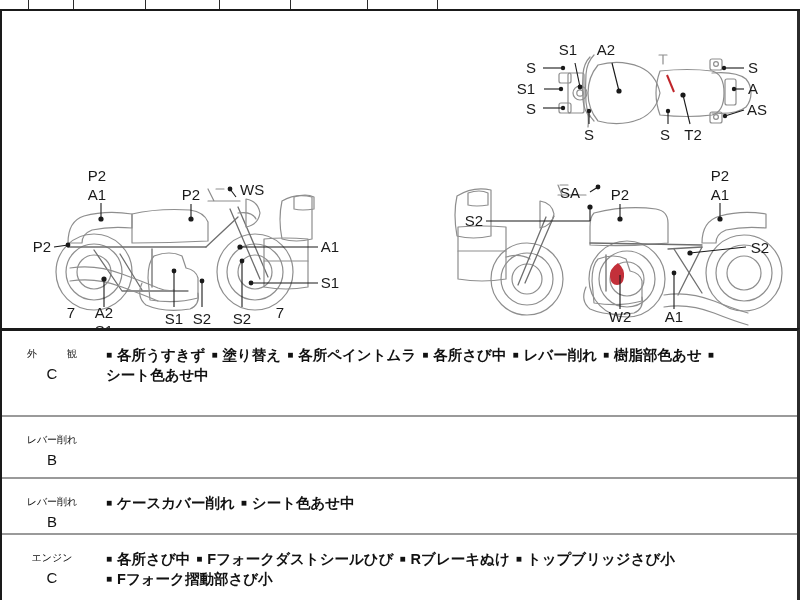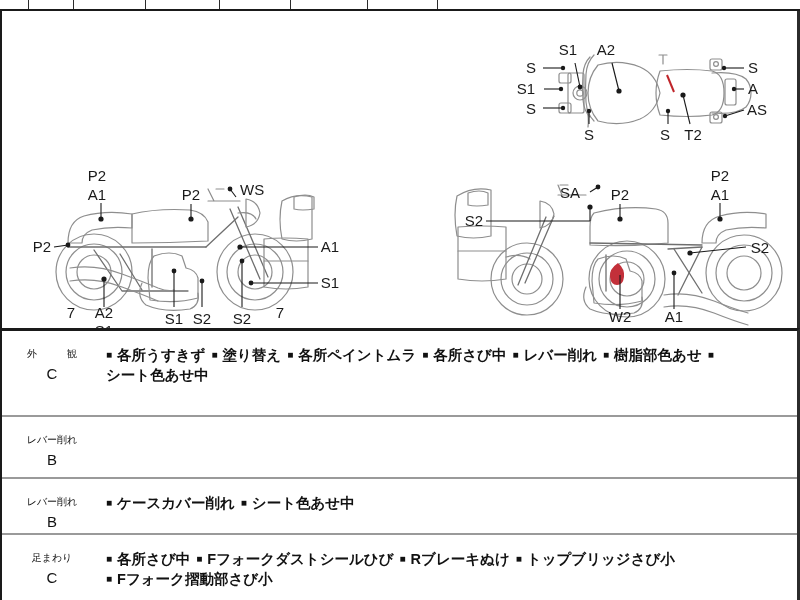--- a/index.html
+++ b/index.html
@@ -419,20 +419,20 @@
     <div class="cond-row" style="height:56px">
       <div class="cond-label">
         <span class="cat">レバー削れ</span>
         <span class="grade">B</span>
       </div>
       <div class="cond-items"><span class="bullet">■</span><span class="item">ケースカバー削れ</span><span class="bullet">■</span><span class="item">シート色あせ中</span></div>
     </div>
 
     <div class="cond-row" style="height:68px">
       <div class="cond-label">
-        <span class="cat">足まわり</span>
+        <span class="cat">エンジン</span>
         <span class="grade">C</span>
       </div>
       <div class="cond-items"><span class="bullet">■</span><span class="item">各所さび中</span><span class="bullet">■</span><span class="item">Fフォークダストシールひび</span><span class="bullet">■</span><span class="item">Rブレーキぬけ</span><span class="bullet">■</span><span class="item">トップブリッジさび小</span><span class="bullet">■</span><span class="item">Fフォーク摺動部さび小</span></div>
     </div>
 
   </div>
 </div>
 
 </body></html>

